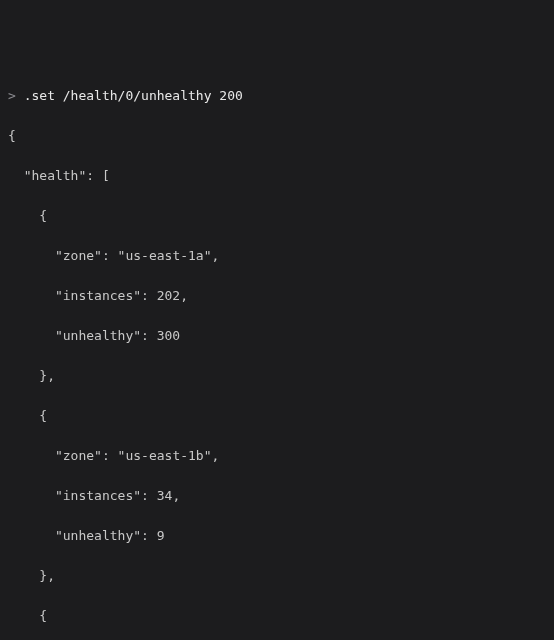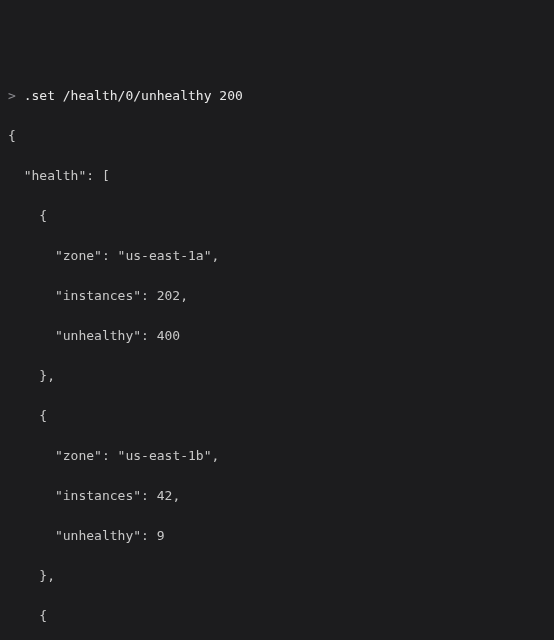--- a/index.html
+++ b/index.html
@@ -27,25 +27,25 @@
 <body>
 
 
 
 <span class="line"><span class="prompt">&gt;</span> <span class="command">.set /health/0/unhealthy 200</span></span>
 <span class="line"><span class="punc">{</span></span>
 <span class="line">  <span class="key">"health"</span><span class="punc">: </span><span class="punc">[</span></span>
 <span class="line">    <span class="punc">{</span></span>
 <span class="line">      <span class="key">"zone"</span><span class="punc">: </span><span class="string">"us-east-1a"</span><span class="punc">,</span></span>
 <span class="line">      <span class="key">"instances"</span><span class="punc">: </span><span class="number">202</span><span class="punc">,</span></span>
-<span class="line">      <span class="key">"unhealthy"</span><span class="punc">: </span><span class="number">400</span></span>
+<span class="line">      <span class="key">"unhealthy"</span><span class="punc">: </span><span class="number">300</span></span>
 <span class="line">    <span class="punc">},</span></span>
 <span class="line">    <span class="punc">{</span></span>
 <span class="line">      <span class="key">"zone"</span><span class="punc">: </span><span class="string">"us-east-1b"</span><span class="punc">,</span></span>
-<span class="line">      <span class="key">"instances"</span><span class="punc">: </span><span class="number">42</span><span class="punc">,</span></span>
+<span class="line">      <span class="key">"instances"</span><span class="punc">: </span><span class="number">34</span><span class="punc">,</span></span>
 <span class="line">      <span class="key">"unhealthy"</span><span class="punc">: </span><span class="number">9</span></span>
 <span class="line">    <span class="punc">},</span></span>
 <span class="line">    <span class="punc">{</span></span>
 
 
 
 
 
 
 

